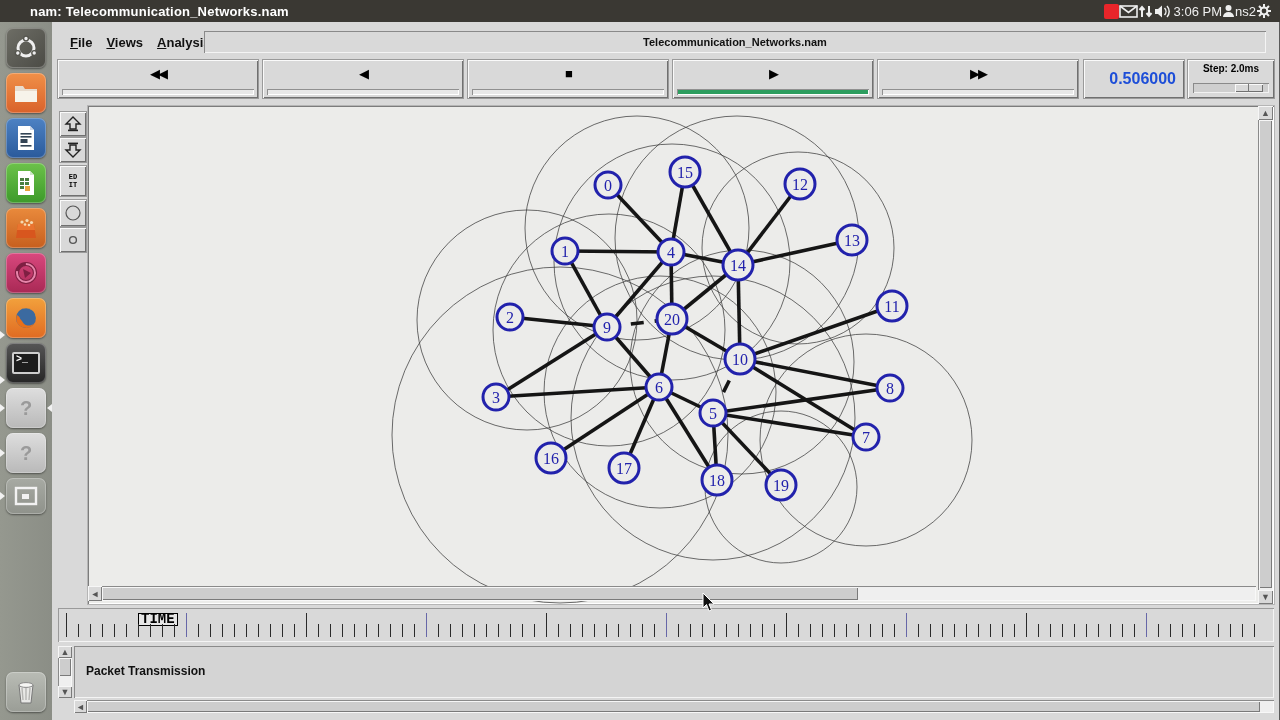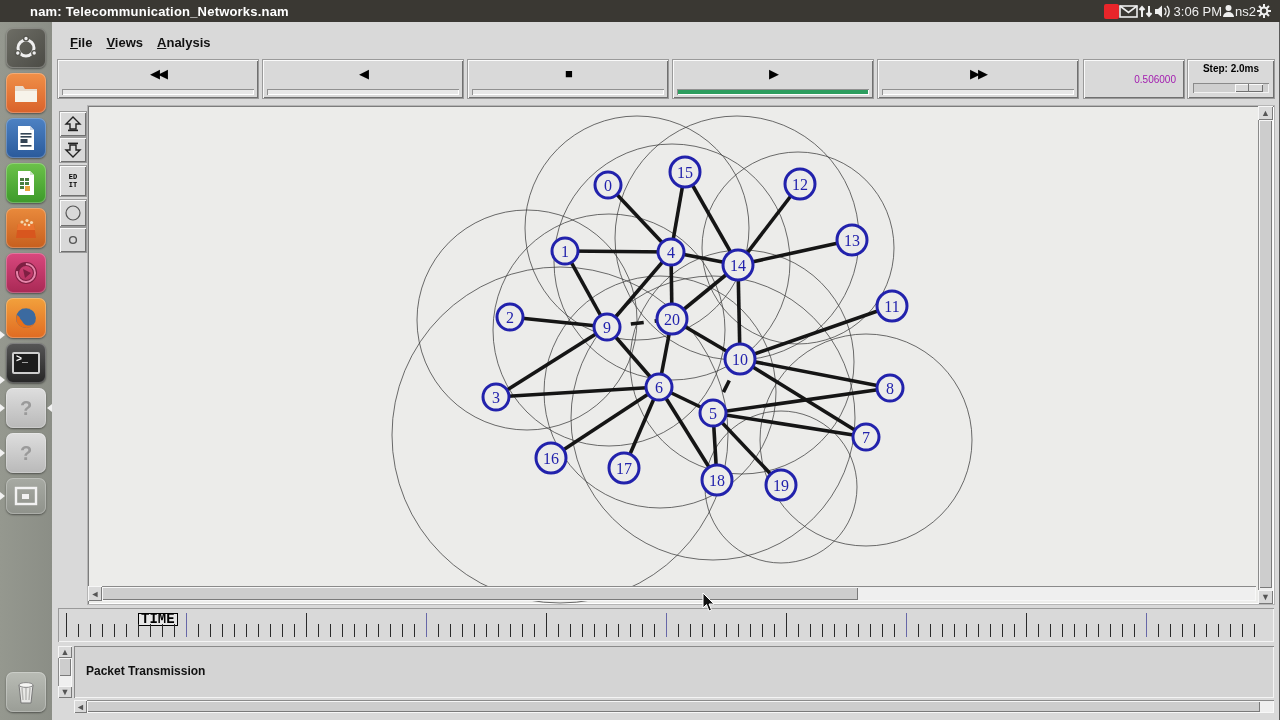--- a/index.html
+++ b/index.html
@@ -47,21 +47,21 @@
   .pbtn { position:absolute; top:2px; height:38px; background:#d9d9d9;
     box-shadow:inset 1px 1px 0 #fafafa, inset -1px -1px 0 #707070, 0 0 0 1px #9a9a9a; }
   .pbtn .sym { height:26px; display:flex; align-items:center; justify-content:center;
     font-size:13px; color:#000; letter-spacing:-2px; }
   .pbtn .strip { position:absolute; left:4px; right:4px; bottom:3px; height:6px;
     background:#e8e8e8; box-shadow:inset 1px 1px 0 #909090, inset -1px -1px 0 #fff; }
   .pbtn .strip.active { background:#2d9e5f; }
   #timebox { position:absolute; left:1026px; top:2px; width:100px; height:38px;
     background:#d9d9d9; box-shadow:0 0 0 1px #9a9a9a, inset 1px 1px 0 #fafafa, inset -1px -1px 0 #707070;
     display:flex; align-items:center; justify-content:flex-end; padding-right:8px;
-    font-size:10px; font-weight:normal; color:#a21caf; }
+    font-size:16px; font-weight:bold; color:#1d4ed8; }
   #stepbox { position:absolute; left:1130px; top:2px; width:86px; height:38px;
     background:#d9d9d9; box-shadow:0 0 0 1px #9a9a9a, inset 1px 1px 0 #fafafa, inset -1px -1px 0 #707070; }
   #stepbox .lbl { font-size:10px; font-weight:bold; text-align:center; margin-top:3px; }
   #steptrough { position:absolute; left:5px; right:5px; bottom:5px; height:10px;
     background:#cfcfcf; box-shadow:inset 1px 1px 0 #8a8a8a, inset -1px -1px 0 #f2f2f2; }
   #stephandle { position:absolute; left:55%; top:1px; width:28px; height:8px; background:#d9d9d9;
     box-shadow:inset 1px 1px 0 #fafafa, inset -1px -1px 0 #707070; }
   #stephandle:after { content:""; position:absolute; left:13px; top:0; width:1px; height:8px; background:#777; }
 
   
@@ -244,20 +244,21 @@
       </svg>
   </div>
 </div>
 
 <div id="appwin">
 
   <div id="menubar">
     <span class="menuitem"><u>F</u>ile</span>
     <span class="menuitem"><u>V</u>iews</span>
     <span class="menuitem"><u>A</u>nalysis</span>
+    <div id="filefield">Telecommunication_Networks.nam</div>
   </div>
 
   <div id="controls">
     <div class="pbtn" style="left:0; width:200px;">
       <div class="sym">◀◀</div>
       <div class="strip"></div>
     </div>
     <div class="pbtn" style="left:205px; width:200px;">
       <div class="sym">◀</div>
       <div class="strip"></div>

